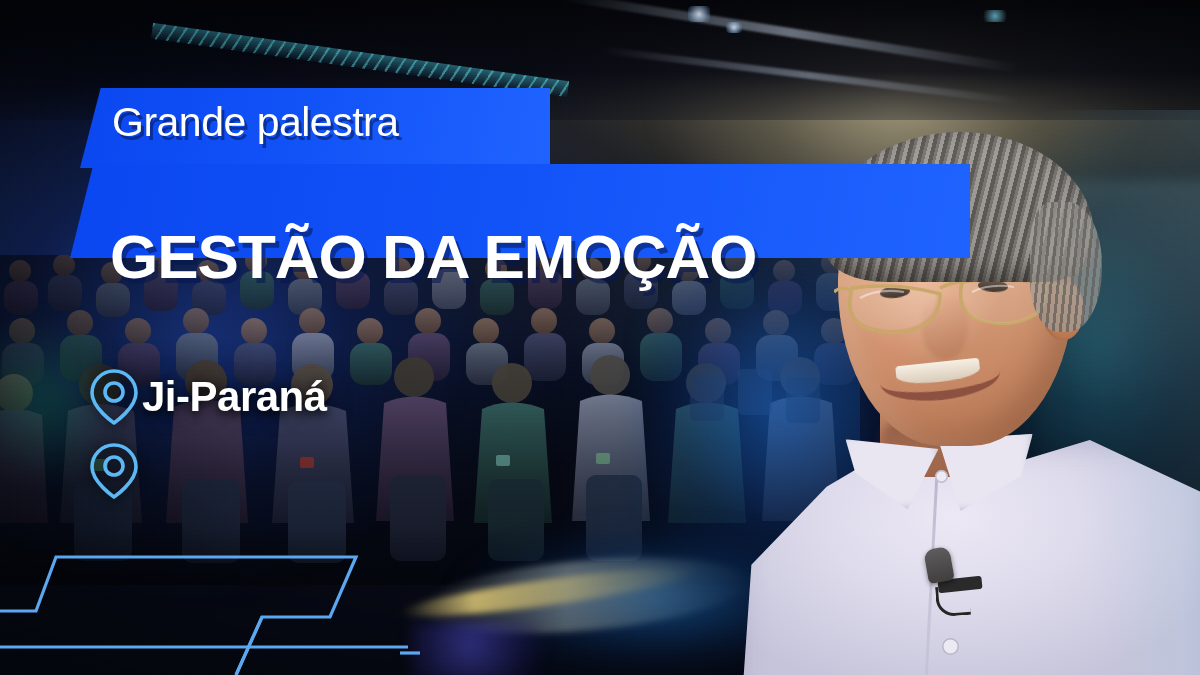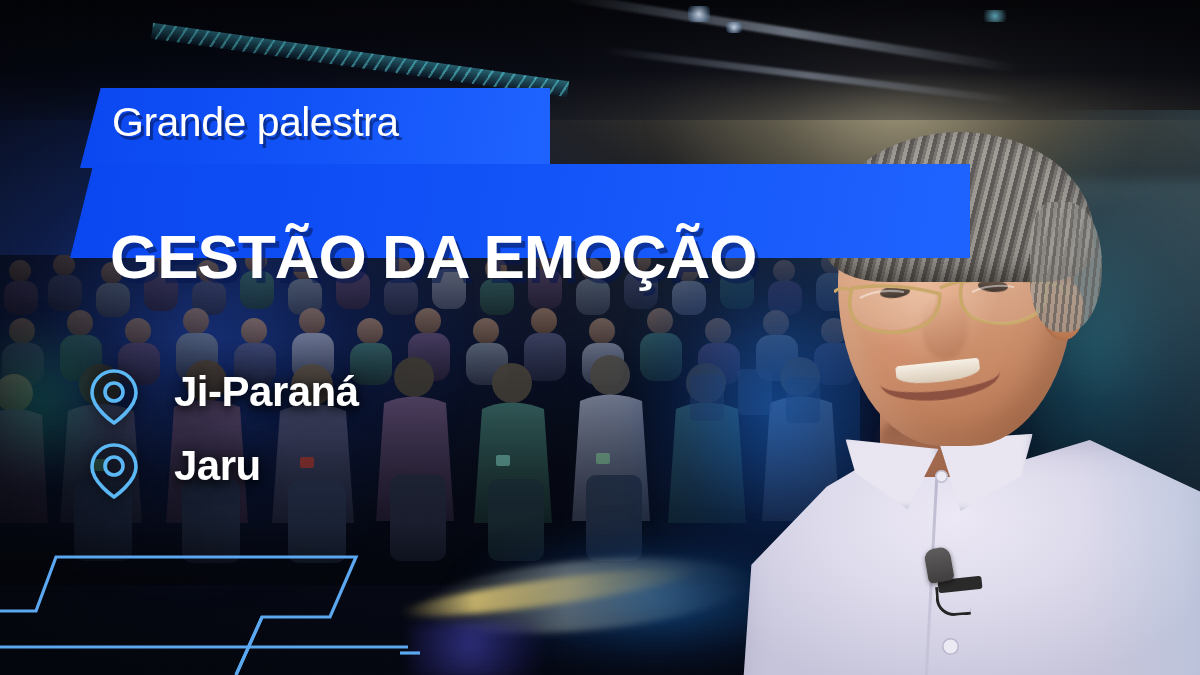--- a/index.html
+++ b/index.html
@@ -167,21 +167,21 @@
     text-shadow:4px 5px 0 rgba(6,22,78,.55);
     margin-top:46px;
   }
   .txt-speaker {
     left:96px; top:272px;
     font-size:42px; font-weight:700; letter-spacing:-.6px;
     text-shadow:0 3px 10px rgba(0,0,0,.85), 0 0 26px rgba(0,0,0,.7);
   }
 
   
-  .loc-row { position:absolute; display:flex; gap:34px; }
+  .loc-row { position:absolute; display:flex; align-items:center; gap:2px; }
   #loc-0 { left:88px; top:368px; }
   #loc-1 { left:88px; top:442px; }
   .pin-icon { width:52px; height:58px; display:block; flex:0 0 auto;
               filter:drop-shadow(0 2px 6px rgba(0,0,0,.8)); }
   .loc-name {
     position:static; font-size:42px; font-weight:700; letter-spacing:-.5px;
     text-shadow:0 3px 10px rgba(0,0,0,.9), 0 0 24px rgba(0,0,0,.65);
   }
 
   
@@ -562,16 +562,15 @@
       <circle cx="26" cy="24" r="9" fill="none" stroke="#5bb8f5" stroke-width="3.6"></circle>
     </svg>
     <span class="loc-name">Ji-Paraná</span>
   </div>
 
   <div class="loc-row" id="loc-1">
     <svg class="pin-icon" viewBox="0 0 52 58" xmlns="http://www.w3.org/2000/svg">
       <path d="M26 3 C13.8 3 4 12.8 4 25 C4 40 26 55 26 55 C26 55 48 40 48 25 C48 12.8 38.2 3 26 3 Z" fill="none" stroke="#5bb8f5" stroke-width="3.6" stroke-linejoin="round"></path>
       <circle cx="26" cy="24" r="9" fill="none" stroke="#5bb8f5" stroke-width="3.6"></circle>
     </svg>
-    <span class="loc-name">Jaru</span>
   </div>
 
 </div>
 
 </body></html>

